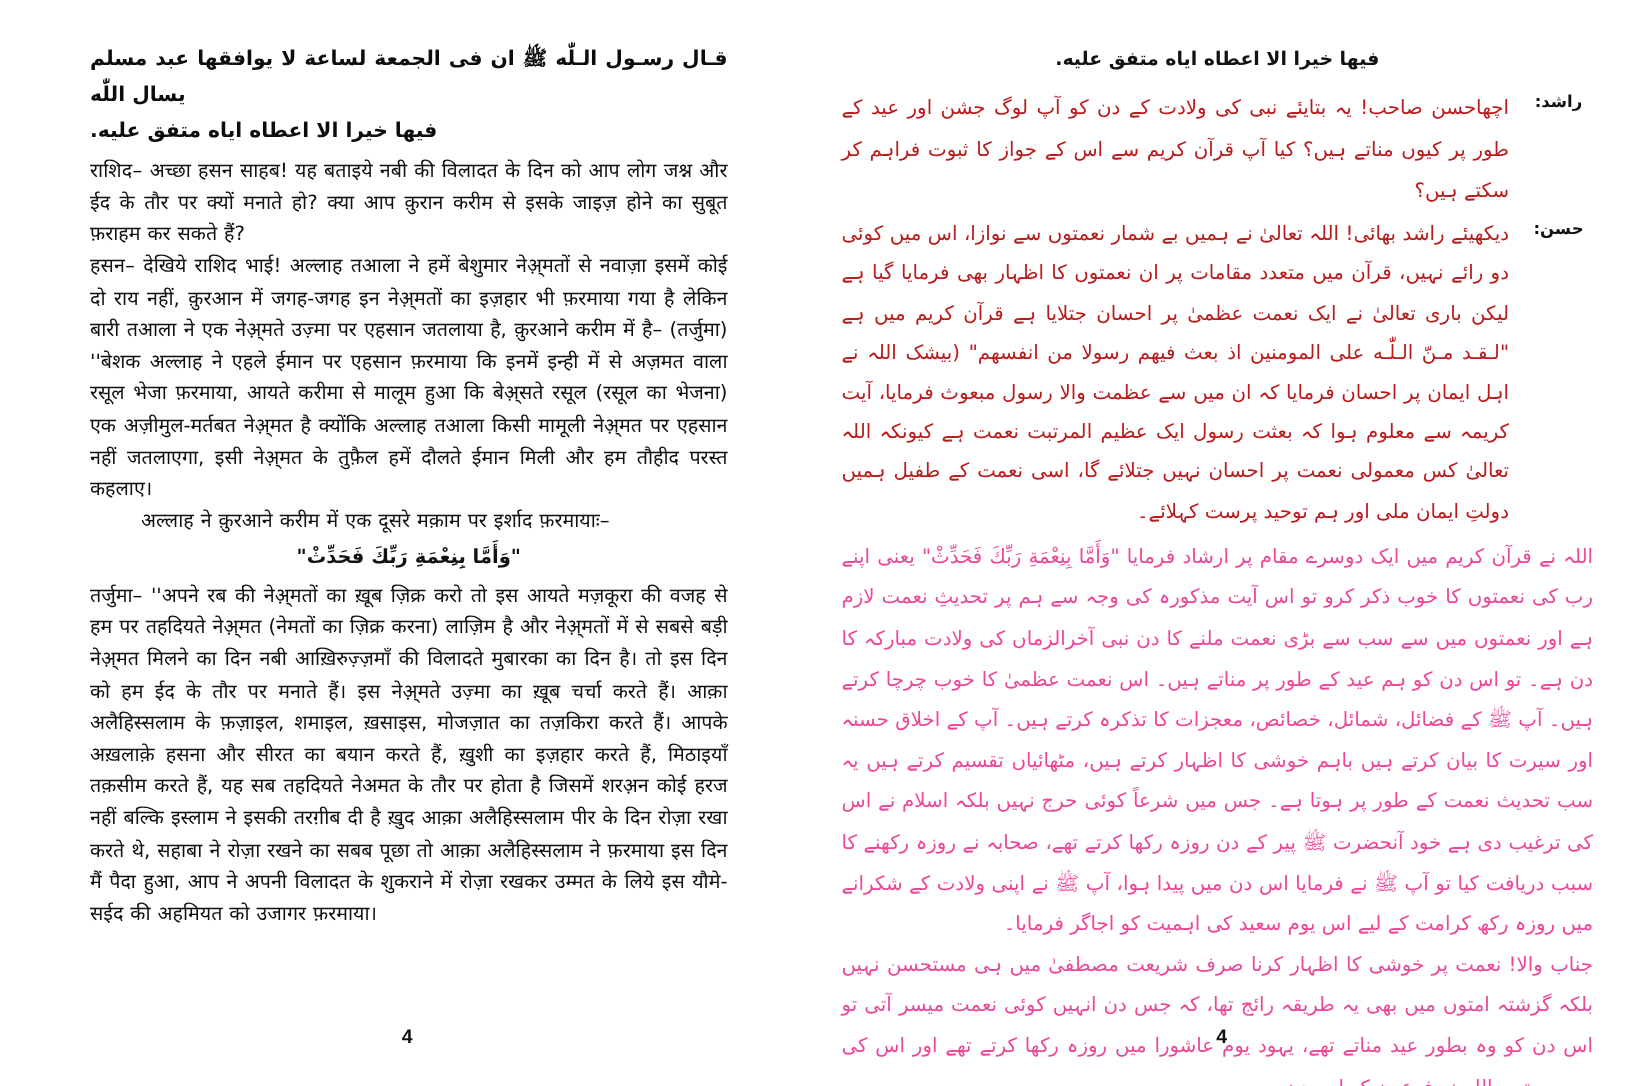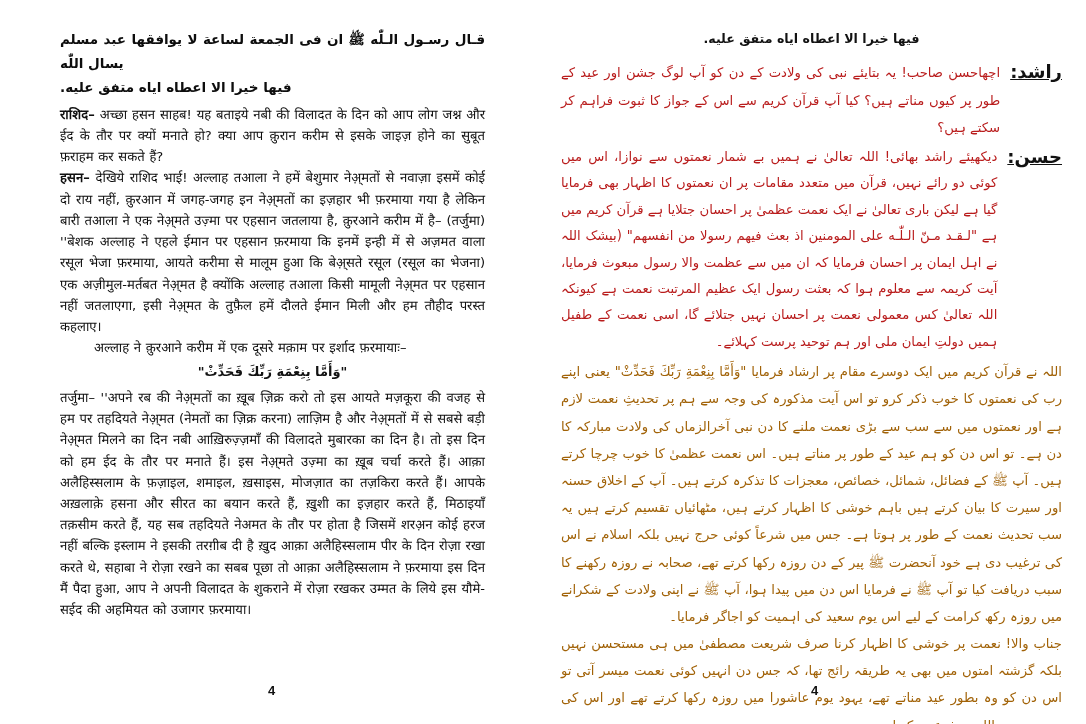--- a/index.html
+++ b/index.html
@@ -65,21 +65,21 @@
     text-align: justify;
     text-align-last: left;
     margin: 0;
     word-spacing: 0.5px;
     color: #0f0f0f;
   }
 
   .hi-para { margin: 0 0 0 0; }
 
   .speaker {
-    font-weight: 700;
+    font-weight: 400;
     letter-spacing: 0.1px;
   }
 
   .hi-indent {
     text-indent: 32px;
     text-align-last: left;
   }
   .hi-center-indent {
     text-indent: 34px;
     text-align: center;
@@ -110,27 +110,26 @@
     direction: rtl;
     display: flex;
     align-items: flex-start;
     gap: 10px;
     margin-bottom: 3px;
   }
 
   .ur-speaker {
     font-family: "DejaVu Sans", sans-serif;
     direction: rtl;
-    font-size: 18px;
+    font-size: 11px;
     font-weight: 700;
     flex: 0 0 46px;
-    text-align: right;
+    text-align: center;
     padding-top: 2px;
     white-space: nowrap;
-    text-decoration: underline;
   }
 
   .ur-body {
     font-family: "DejaVu Sans", sans-serif;
     direction: rtl;
     text-align: justify;
     text-align-last: right;
     font-size: 13.2px;
     line-height: 2.06;
     flex: 1 1 auto;
@@ -141,21 +140,21 @@
   .ur-body.tight { line-height: 2.0; }
 
   .ur-para {
     font-family: "DejaVu Sans", sans-serif;
     direction: rtl;
     text-align: justify;
     text-align-last: right;
     font-size: 13.2px;
     line-height: 2.06;
     margin: 0;
-    color: #a16207;
+    color: #ec4899;
   }
 
   
   .folio {
     position: absolute;
     bottom: 26px;
     font-family: "Liberation Sans", sans-serif;
     font-size: 13px;
     font-weight: 700;
     color: #111;

